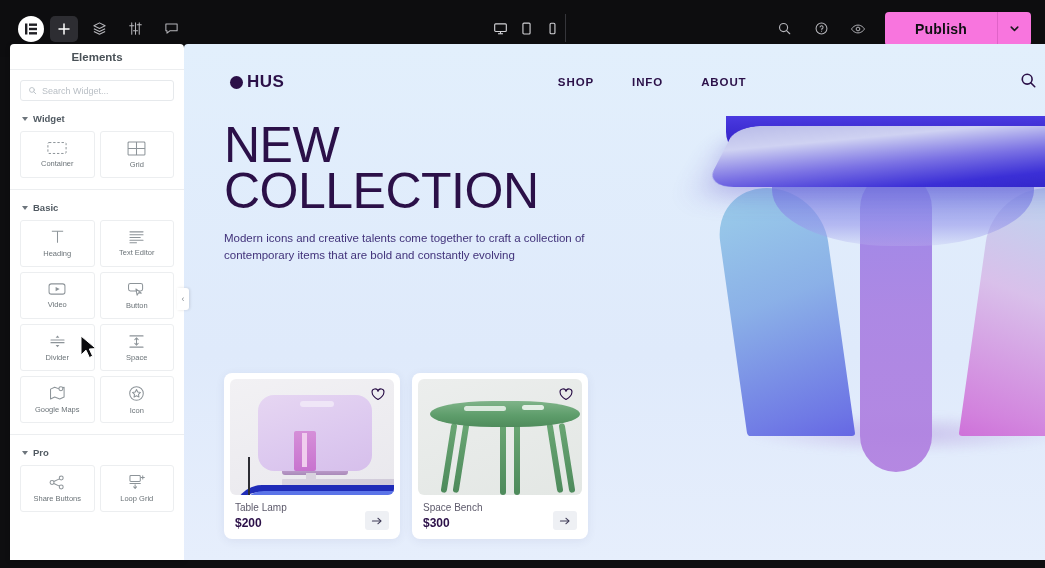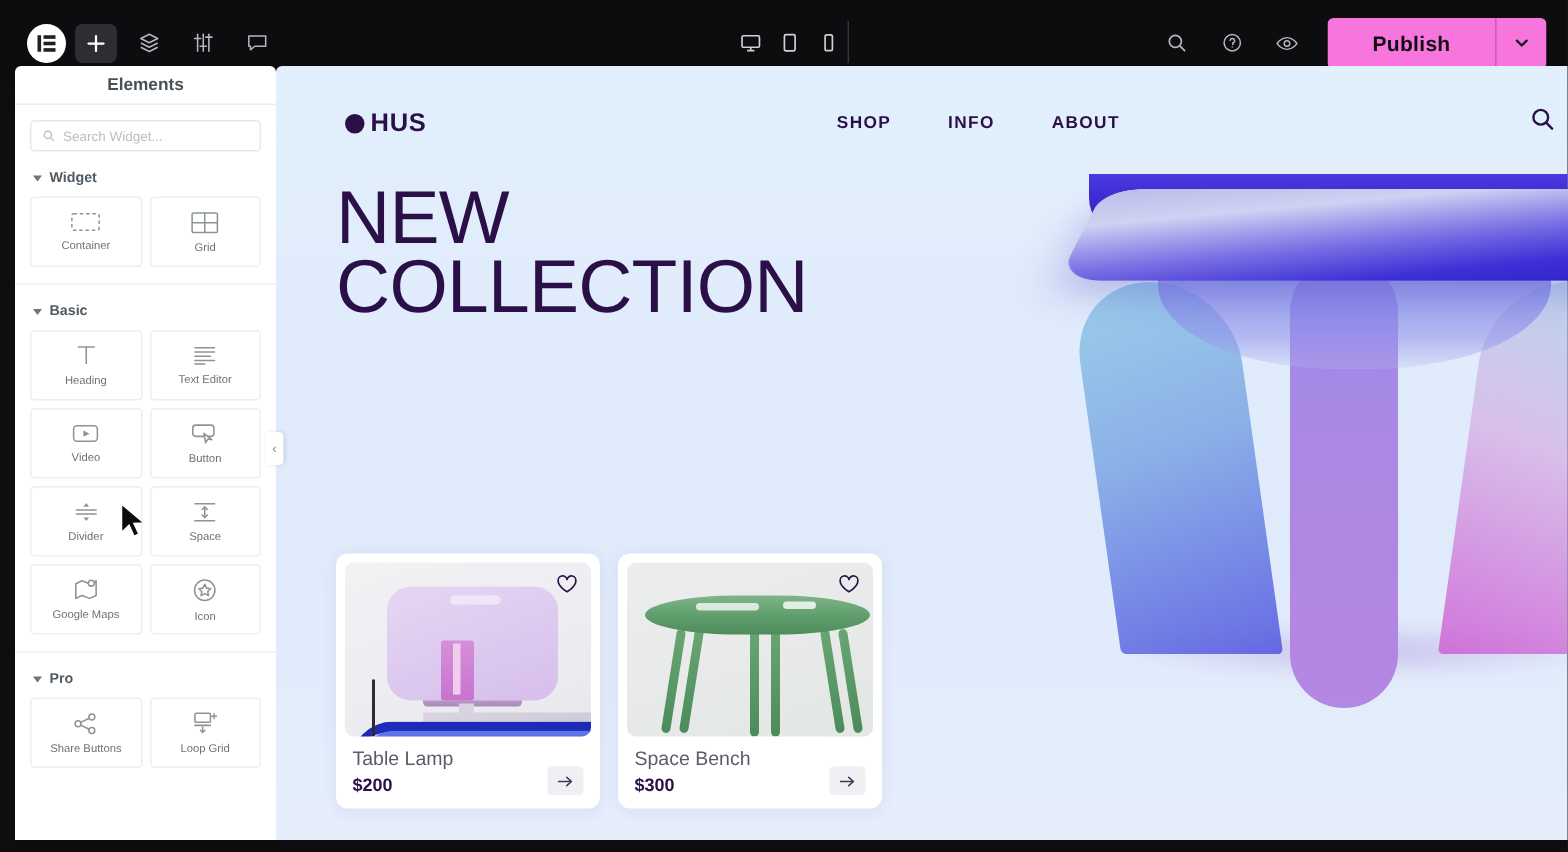--- a/index.html
+++ b/index.html
@@ -142,21 +142,21 @@
   }
   .card-media {
     position: relative; height: 116px; border-radius: 6px; overflow: hidden;
   }
   .card-media.lamp { background: linear-gradient(160deg,#f2f1f4 0%, #e9e8ed 100%); }
   .card-media.bench { background: linear-gradient(160deg,#eceeed 0%, #e3e7e4 100%); }
   .heart {
     position: absolute; top: 8px; right: 9px; color: #2b1048;
   }
   .card-foot { padding: 7px 5px 9px 5px; display: flex; align-items: flex-end; justify-content: space-between; }
-  .card-name { font-size: 13px; color: #5d5a6b; margin-bottom: 3px; text-align: center; }
+  .card-name { font-size: 10px; color: #5d5a6b; margin-bottom: 3px; text-align: center; }
   .card-price { font-size: 12px; font-weight: bold; color: #2b1048; }
   .arrow-btn {
     width: 24px; height: 19px; border-radius: 3px; background: #eef0f4;
     display: flex; align-items: center; justify-content: center; color: #3e3a56;
     cursor: pointer;
   }
 
   
   .stool { position: absolute; right: 18px; top: 20px; width: 400px; height: 430px; }
   .st-top {
@@ -525,20 +525,21 @@
             <path d="M2.6 6.4h12.8l-1 10.2H3.6z"></path>
               <path d="M6.2 6.4V4.4a2.8 2.8 0 0 1 5.6 0v2"></path>
           </svg>
         </span>
       </div>
     </div>
 
     <div class="hero-text">
       <div class="hero-h1">NEW</div>
       <div class="hero-h1">COLLECTION</div>
+      <div class="hero-sub">Modern icons and creative talents come together to craft a collection of contemporary items that are bold and constantly evolving</div>
     </div>
 
     <div class="stool">
       <div class="st-shadow"></div>
       <div class="st-leg l"></div>
       <div class="st-leg r"></div>
       <div class="st-leg c"></div>
       <div class="st-apron"></div>
       <div class="st-top-face"></div>
       <div class="st-top"></div>

